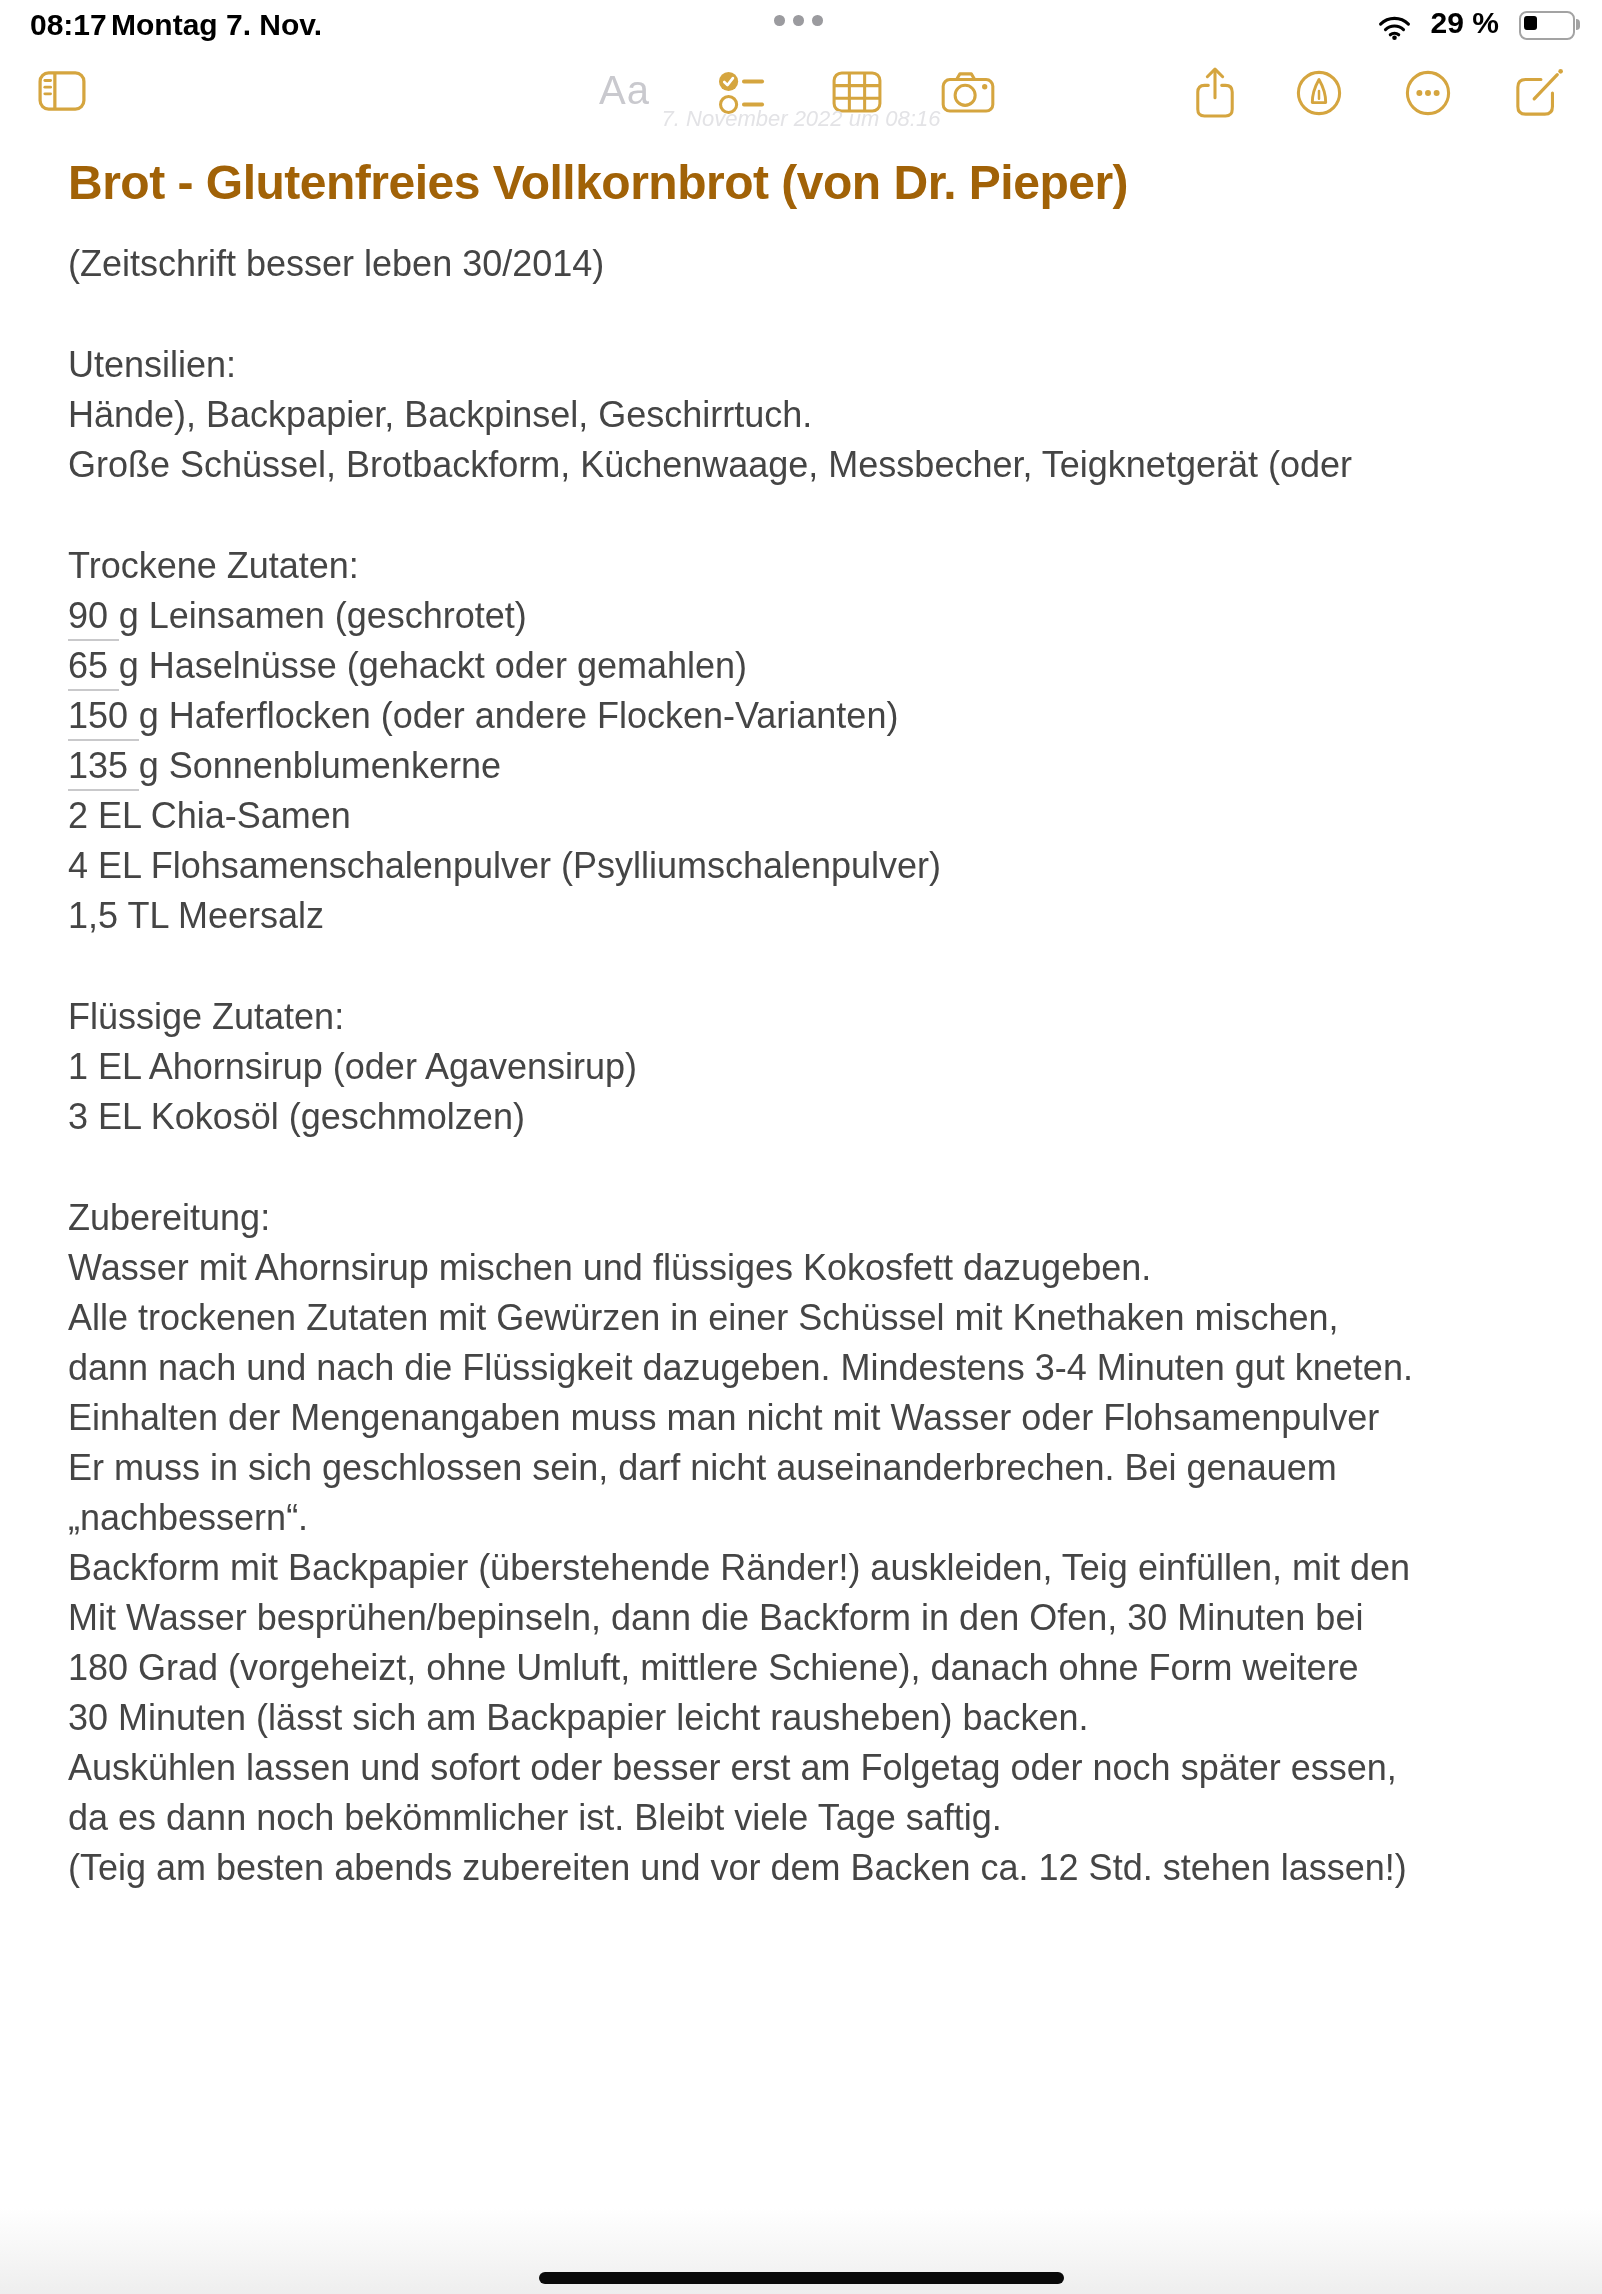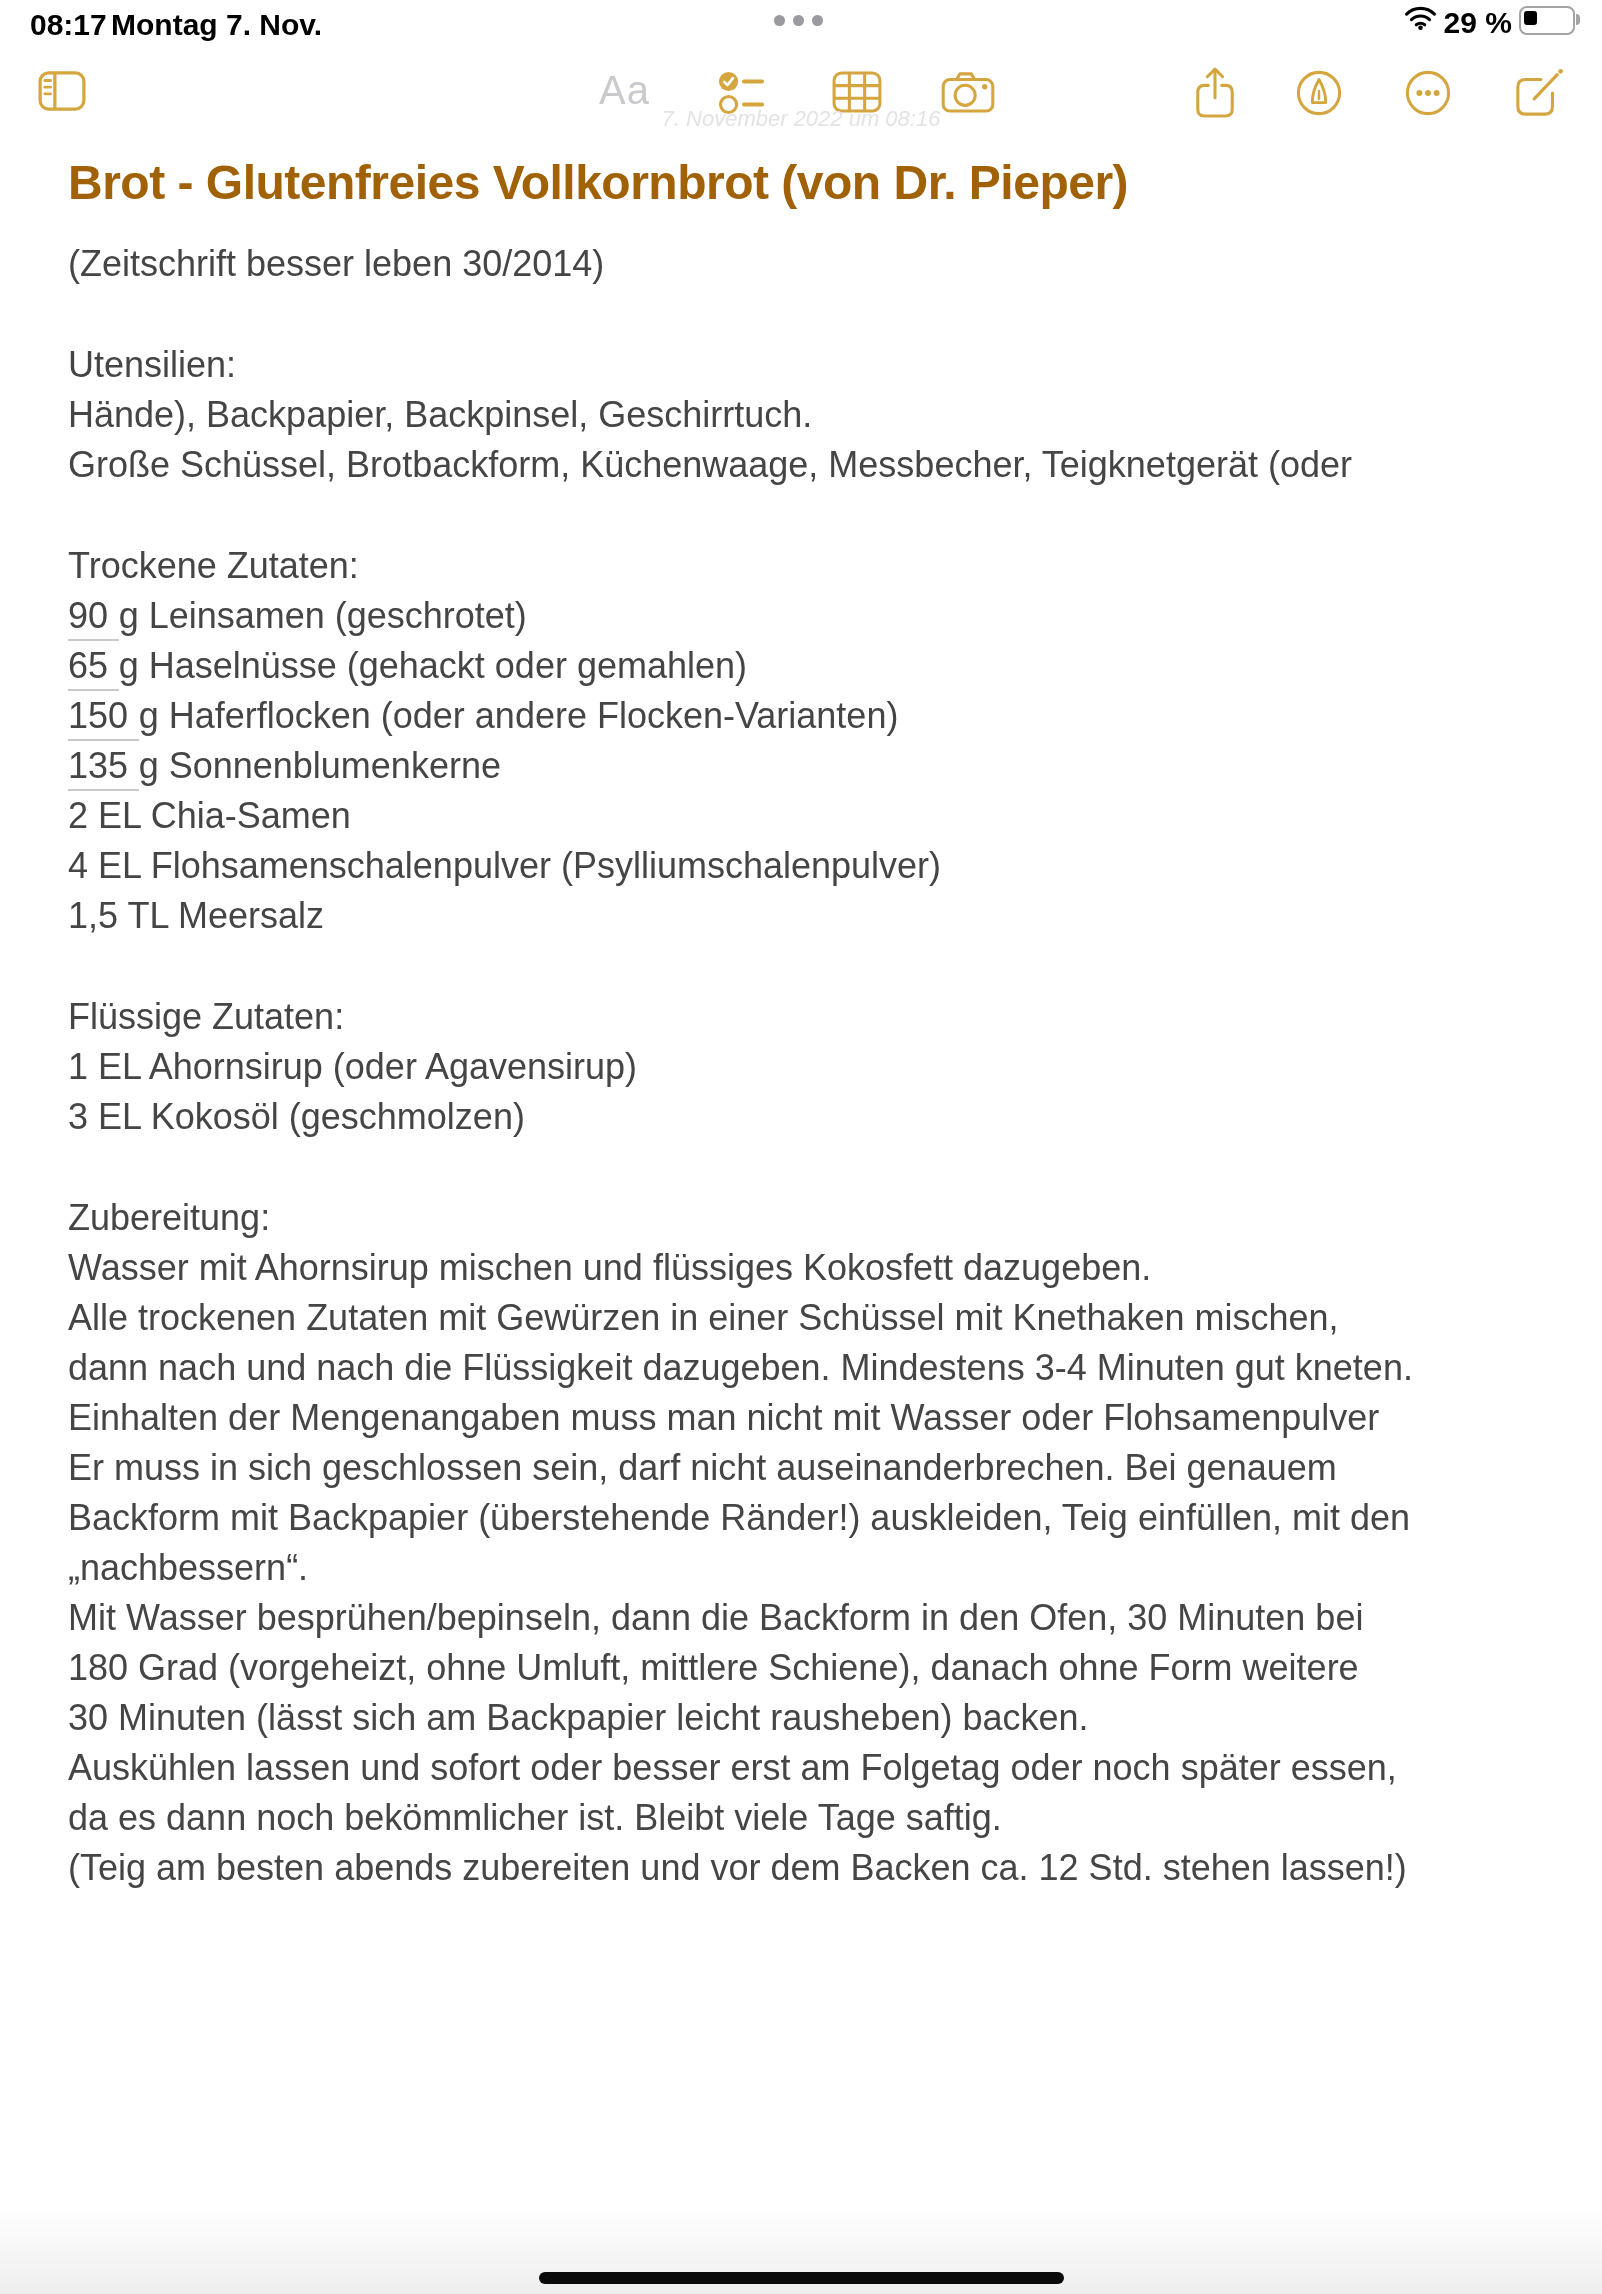--- a/index.html
+++ b/index.html
@@ -8,21 +8,21 @@
     background:#ffffff; overflow:hidden;
     font-family:"Liberation Sans", sans-serif;
     color:#454545;
   }
   
   .statusbar { position:absolute; left:0; top:0; width:100%; height:38px; }
   .sb-time { position:absolute; left:30px; top:7.7px; font-size:30px; font-weight:600; color:#000; }
   .sb-date { position:absolute; left:111px; top:7.7px; font-size:30px; font-weight:600; color:#000; }
   .sb-dots { position:absolute; left:774px; top:15.4px; display:flex; gap:8.6px; }
   .sb-dots i { width:10.6px; height:10.6px; border-radius:50%; background:#9b9b9f; }
-  .sb-right { position:absolute; right:27px; top:5.8px; display:flex; align-items:flex-start; gap:7px; }
+  .sb-right { position:absolute; right:27px; top:5.8px; display:flex; align-items:flex-end; gap:20px; }
   .sb-batt-label { font-size:30px; font-weight:600; color:#000; }
   .battery { position:relative; width:52px; height:25px; border:2.4px solid rgba(0,0,0,.36); border-radius:7.7px; }
   .battery .fill { position:absolute; left:2.9px; top:2.9px; width:13.4px; height:14.4px; background:#000; border-radius:2.9px; }
   .battery .nub { position:absolute; right:-6.7px; top:6.7px; width:3.8px; height:10.6px; background:rgba(0,0,0,.36); border-radius:0 3.8px 3.8px 0; }
   
   .toolbar { position:absolute; left:0; top:58px; width:100%; height:67px; }
   .tb { position:absolute; display:flex; justify-content:center; }
   .fmt { font-size:40px; color:#c9c9ce; font-weight:400; letter-spacing:1px; }
   svg { display:block; }
   
@@ -183,22 +183,22 @@
       <div class="line"><span>3 EL Kokosöl (geschmolzen)</span></div>
     </div>
 
     <div class="section">
       <div class="heading">Zubereitung:</div>
       <div class="line"><span>Wasser mit Ahornsirup mischen und flüssiges Kokosfett dazugeben.</span></div>
       <div class="line"><span>Alle trockenen Zutaten mit Gewürzen in einer Schüssel mit Knethaken mischen,</span></div>
       <div class="line"><span>dann nach und nach die Flüssigkeit dazugeben. Mindestens 3-4 Minuten gut kneten.</span></div>
       <div class="line"><span>Einhalten der Mengenangaben muss man nicht mit Wasser oder Flohsamenpulver</span></div>
       <div class="line"><span>Er muss in sich geschlossen sein, darf nicht auseinanderbrechen. Bei genauem</span></div>
+      <div class="line"><span>„nachbessern“.</span></div>
       <div class="line"><span>Backform mit Backpapier (überstehende Ränder!) auskleiden, Teig einfüllen, mit den</span></div>
-      <div class="line"><span>„nachbessern“.</span></div>
       <div class="line"><span>Mit Wasser besprühen/bepinseln, dann die Backform in den Ofen, 30 Minuten bei</span></div>
       <div class="line"><span>180 Grad (vorgeheizt, ohne Umluft, mittlere Schiene), danach ohne Form weitere</span></div>
       <div class="line"><span>30 Minuten (lässt sich am Backpapier leicht rausheben) backen.</span></div>
       <div class="line"><span>Auskühlen lassen und sofort oder besser erst am Folgetag oder noch später essen,</span></div>
       <div class="line"><span>da es dann noch bekömmlicher ist. Bleibt viele Tage saftig.</span></div>
       <div class="line"><span>(Teig am besten abends zubereiten und vor dem Backen ca. 12 Std. stehen lassen!)</span></div>
     </div>
   </div>
 
   <div class="bottom-fade"></div>

